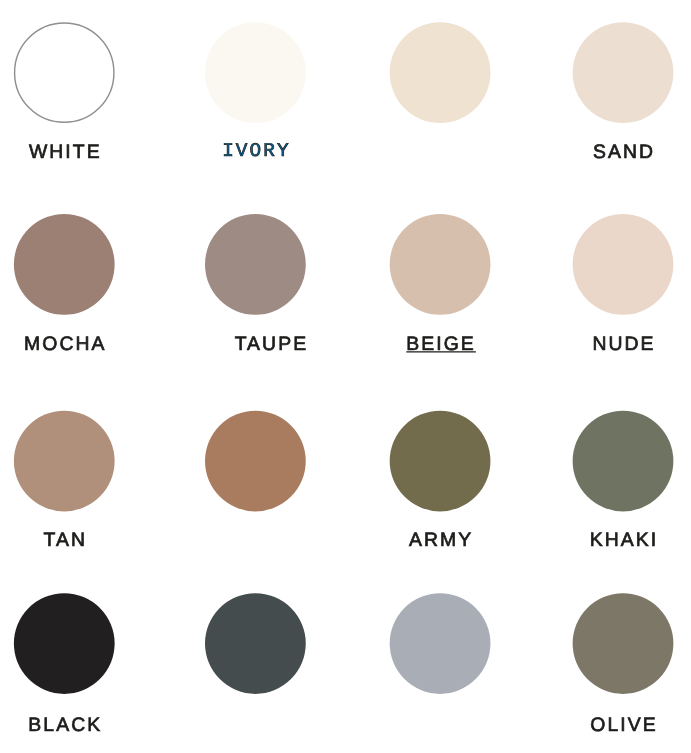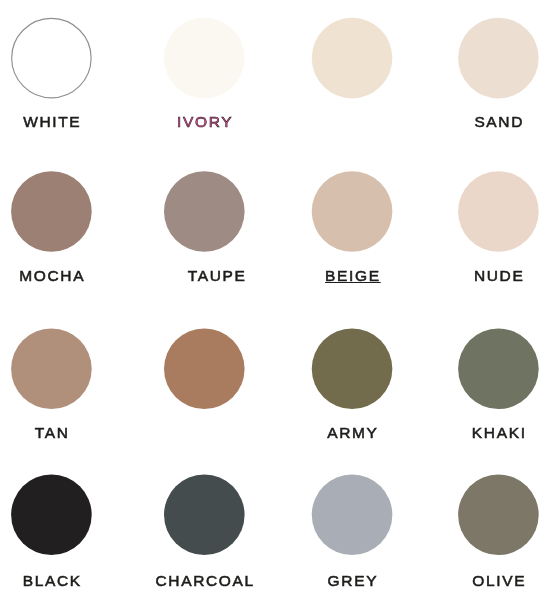--- a/index.html
+++ b/index.html
@@ -58,27 +58,25 @@
     <circle class="swatch-circle" cx="204.3" cy="368.8" fill="#a97c5f" r="40.3"></circle>
     <circle class="swatch-circle" cx="352.05" cy="368.8" fill="#726c4c" r="40.3"></circle>
     <circle class="swatch-circle" cx="498.4" cy="368.8" fill="#6f7361" r="40.3"></circle>
     <circle class="swatch-circle" cx="51.4" cy="514.8" fill="#221f20" r="40.3"></circle>
     <circle class="swatch-circle" cx="204.3" cy="514.8" fill="#454c4e" r="40.3"></circle>
     <circle class="swatch-circle" cx="352.05" cy="514.8" fill="#a9aeb6" r="40.3"></circle>
     <circle class="swatch-circle" cx="498.4" cy="514.8" fill="#7d7767" r="40.3"></circle>
   </svg>
 
   <div class="swatch-label" style="left: -88.6px; top: 114.2px; color: rgb(29, 29, 27);">WHITE</div>
-  <div class="swatch-label" style="left: 64.3px; top: 114.2px; color: #ec4899;">IVORY</div>
+  <div class="swatch-label" style="left: 64.3px; top: 114.2px; color: #0369a1; font-family: Liberation Mono, monospace;">IVORY</div>
   <div class="swatch-label" style="left: 358.4px; top: 114.2px; color: rgb(29, 29, 27);">SAND</div>
   <div class="swatch-label" style="left: -88.6px; top: 268.1px; color: rgb(29, 29, 27);">MOCHA</div>
   <div class="swatch-label" style="left: 64.3px; top: 268.1px; color: rgb(29, 29, 27); padding-left: 12px;">TAUPE</div>
   <div class="swatch-label" style="left: 212.05px; top: 268.1px; color: rgb(29, 29, 27); text-decoration: underline;">BEIGE</div>
   <div class="swatch-label" style="left: 358.4px; top: 268.1px; color: rgb(29, 29, 27);">NUDE</div>
   <div class="swatch-label" style="left: -88.6px; top: 425.2px; color: rgb(29, 29, 27);">TAN</div>
   <div class="swatch-label" style="left: 212.05px; top: 425.2px; color: rgb(29, 29, 27);">ARMY</div>
   <div class="swatch-label" style="left: 358.4px; top: 425.2px; color: rgb(29, 29, 27);">KHAKI</div>
   <div class="swatch-label" style="left: -88.6px; top: 573px; color: rgb(29, 29, 27);">BLACK</div>
-  <div class="swatch-label" style="left: 64.3px; top: 573px; color: rgb(29, 29, 27);">CHARCOAL</div>
-  <div class="swatch-label" style="left: 212.05px; top: 573px; color: rgb(29, 29, 27);">GREY</div>
   <div class="swatch-label" style="left: 358.4px; top: 573px; color: rgb(29, 29, 27);">OLIVE</div>
 
 </div>
 
 </body></html>

